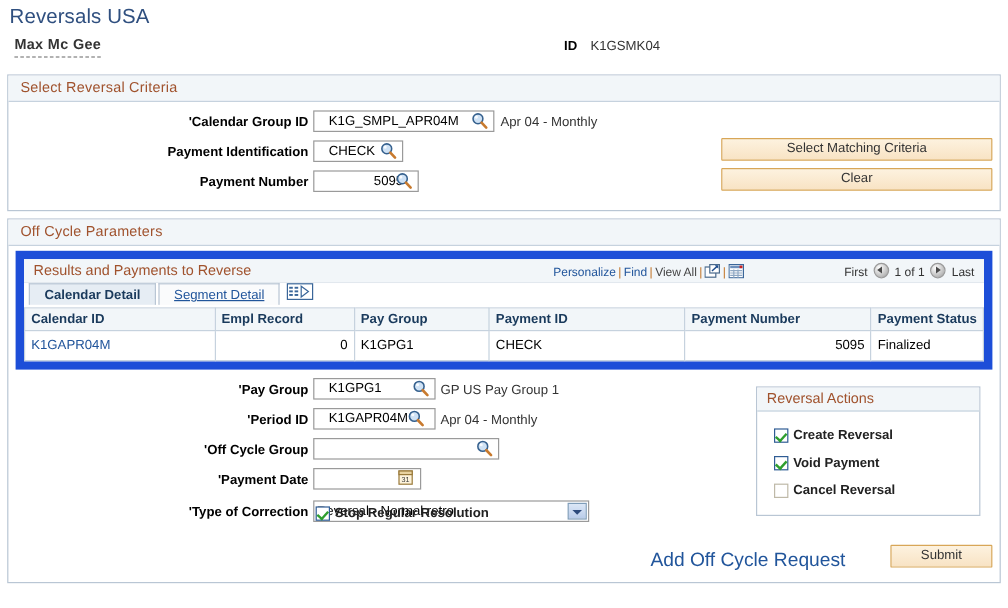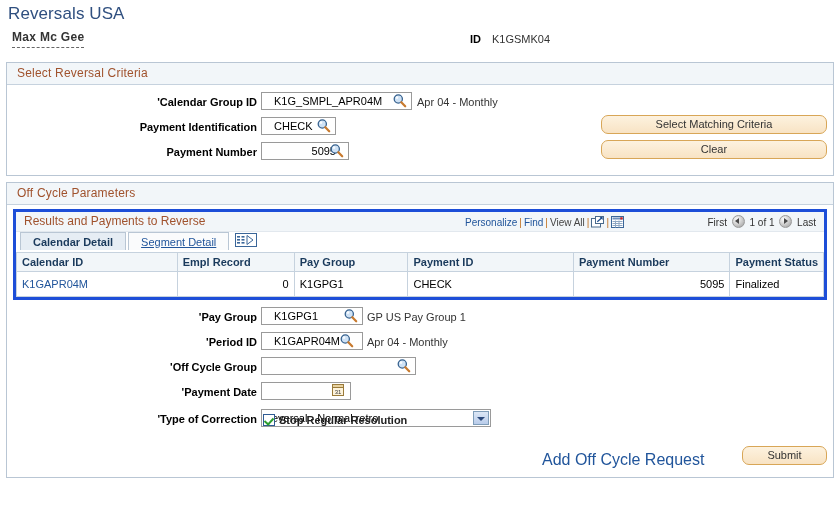--- a/index.html
+++ b/index.html
@@ -135,27 +135,27 @@
     position: absolute;
     background: linear-gradient(#FDF2DF, #F8E3C4);
     border: 1px solid #D8A657;
     color: #333333;
     font-size: 11px;
     font-family: "Liberation Sans", sans-serif;
     text-align: center;
     line-height: 17px;
     height: 17px;
     cursor: pointer;
-    border-radius: 7px;
+    border-radius: 1px;
   }
 
   
   .inner-panel {
     margin: 4px 6px 6px 6px;
-    border: 3px solid #1d4ed8;
+    border: 7px solid #1d4ed8;
     background: #FFFFFF;
   }
   .inner-header {
     background: #F2F6F9;
     position: relative;
     height: 19px;
     border-bottom: 1px solid #E2E8EE;
   }
   .inner-title {
     position: absolute;
@@ -565,19 +565,36 @@
           <span>Reversal - Normal retro</span>
           <span class="arrowbox"></span>
         </span>
       </div>
 
       <div class="inline-cbx-row" style="left:256px; top:108px;">
         <span class="cbx on"></span>
         <span>Stop Regular Resolution</span>
       </div>
 
+      <div class="ra-panel">
+        <div class="ra-head">Reversal Actions</div>
+        <div class="ra-body">
+          <div class="ra-item">
+            <span class="cbx on"></span>
+            <span>Create Reversal</span>
+          </div>
+          <div class="ra-item">
+            <span class="cbx on"></span>
+            <span>Void Payment</span>
+          </div>
+          <div class="ra-item">
+            <span class="cbx off"></span>
+            <span>Cancel Reversal</span>
+          </div>
+        </div>
+      </div>
 
       <a class="link-blue" style="position:absolute; left:535px; top:145px;">Add Off Cycle Request</a>
       <div class="psbtn" style="left:735px; top:140px; width:83px;">Submit</div>
     </div>
 
   </div>
 </div>
 
 </body></html>

